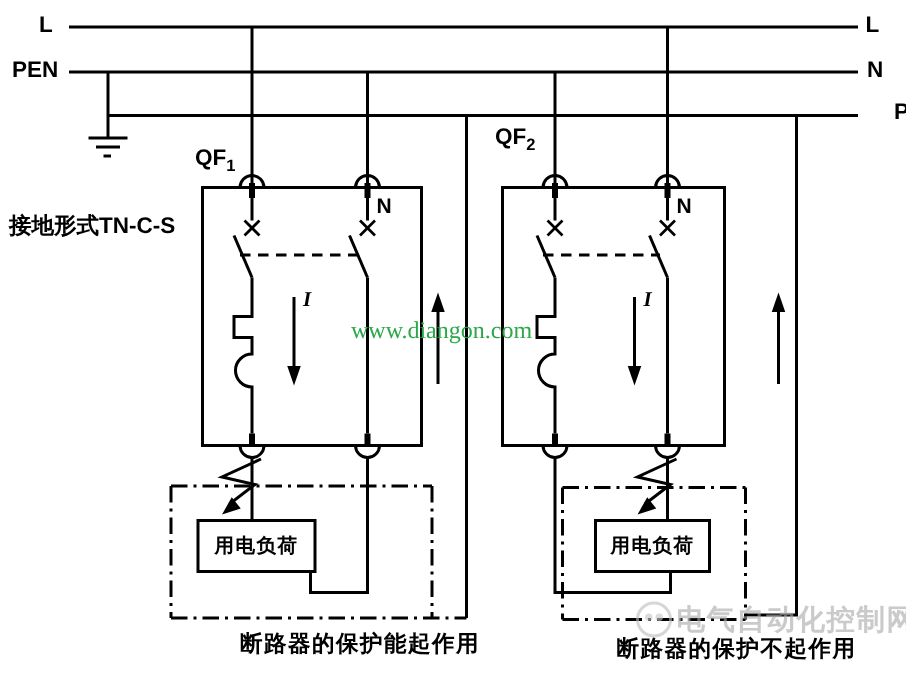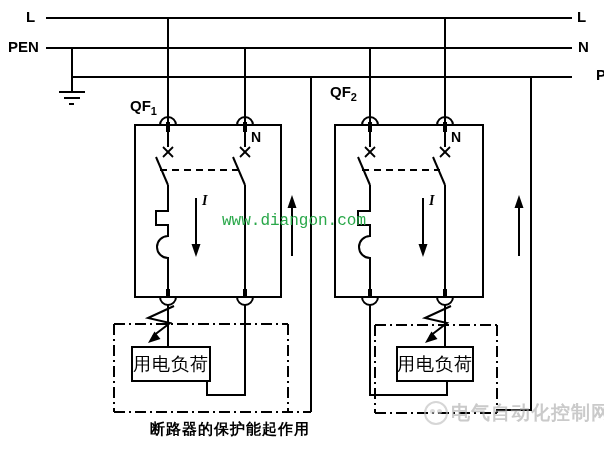--- a/index.html
+++ b/index.html
@@ -8,24 +8,24 @@
   #circuit{position:absolute;left:0;top:0;z-index:1;}
   .ln{stroke:var(--c-line,#000);stroke-width:2;fill:none;}
   .ln15{stroke:var(--c-line,#000);stroke-width:1.8;fill:none;}
   .fillb{fill:var(--c-line,#000);stroke:none;}
   .dashed{stroke-dasharray:7 5;}
   .dashdot{stroke-dasharray:11 4 2 4;}
   .lbl{position:absolute;z-index:3;font-weight:bold;font-size:15px;line-height:1.1;white-space:nowrap;}
   .lbl-n{font-size:14px;}
   .lbl-i{font-family:"Liberation Serif",serif;font-style:italic;font-weight:bold;font-size:14px;}
   .loadtxt{position:absolute;z-index:3;display:flex;align-items:center;justify-content:center;
-           font-weight:normal;font-size:18px;letter-spacing:1px;}
-  .caption{position:absolute;z-index:3;font-weight:bold;font-size:15px;letter-spacing:1px;text-align:left;font-family:Liberation Serif, serif;}
-  .wm-green{position:absolute;z-index:2;font-family:Liberation Mono, monospace;
-            font-size:16px;color:var(--c-green_watermark,#2aa84a);letter-spacing:0px;}
+           font-weight:bold;font-size:13px;letter-spacing:1px;}
+  .caption{position:absolute;z-index:3;font-weight:bold;font-size:15px;letter-spacing:1px;text-align:right;font-family:Liberation Serif, serif;}
+  .wm-green{position:absolute;z-index:2;font-family:Liberation Serif, serif;
+            font-size:16px;color:var(--c-green_watermark,#2aa84a);letter-spacing:0px;margin-left:12px;}
   .wm-gray{position:absolute;z-index:4;display:flex;align-items:center;gap:3px;
            color:var(--c-gray_watermark,#ababab);opacity:.62;font-weight:bold;font-size:19px;
            letter-spacing:1px;white-space:nowrap;}
   .wm-logo{width:24px;height:24px;border:2px solid #bdbdbd;border-radius:50%;box-sizing:border-box;
            position:relative;}
   .wm-logo::before{content:"";position:absolute;left:4px;top:6px;width:5px;height:5px;border-radius:50%;background:#c6c6c6;}
   .wm-logo::after{content:"";position:absolute;right:4px;top:6px;width:5px;height:5px;border-radius:50%;background:#c6c6c6;}
   sub{font-size:11px;}
 </style>
 </head>
@@ -168,34 +168,36 @@
       </g>
     </g>
   </svg>
 
   <div class="lbl" style="left:26px;top:9px;">L</div>
   <div class="lbl" style="left:8px;top:39px;text-align:right;">PEN</div>
   <div class="lbl" style="left:577px;top:9px;">L</div>
   <div class="lbl" style="left:578px;top:39px;">N</div>
   <div class="lbl" style="left:596px;top:67px;">PE</div>
 
+  <div class="lbl" style="left:6px;top:143px;">接地形式TN-C-S</div>
 
   <div class="lbl" style="left:130px;top:98px;text-align:right;"><span>QF</span><sub>1</sub></div>
   <div class="lbl" style="left:330px;top:84px;"><span>QF</span><sub>2</sub></div>
 
   <div class="lbl lbl-n" style="left:251px;top:130px;">N</div>
   <div class="lbl lbl-n" style="left:451px;top:130px;">N</div>
 
   <div class="lbl lbl-i" style="left:202px;top:193px;">I</div>
   <div class="lbl lbl-i" style="left:429px;top:193px;">I</div>
 
   <div class="loadtxt" style="left:132px;top:347px;width:78px;height:34px;">用电负荷</div>
   <div class="loadtxt" style="left:397px;top:347px;width:76px;height:34px;">用电负荷</div>
 
   <div class="caption" style="left:150px;top:420px;width:170px;">断路器的保护能起作用</div>
+  <div class="caption" style="left:386px;top:423px;width:185px;">断路器的保护不起作用</div>
 
   <div class="wm-green" style="left:222px;top:212px;">www.diangon.com</div>
 
   <div class="wm-gray" style="left:424px;top:400px;">
     <span class="wm-logo"></span>
     <span>电气自动化控制网</span>
   </div>
 
 </div>
 

